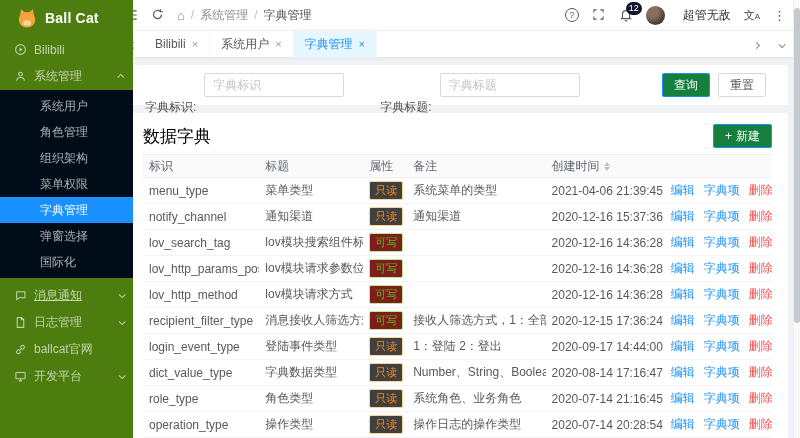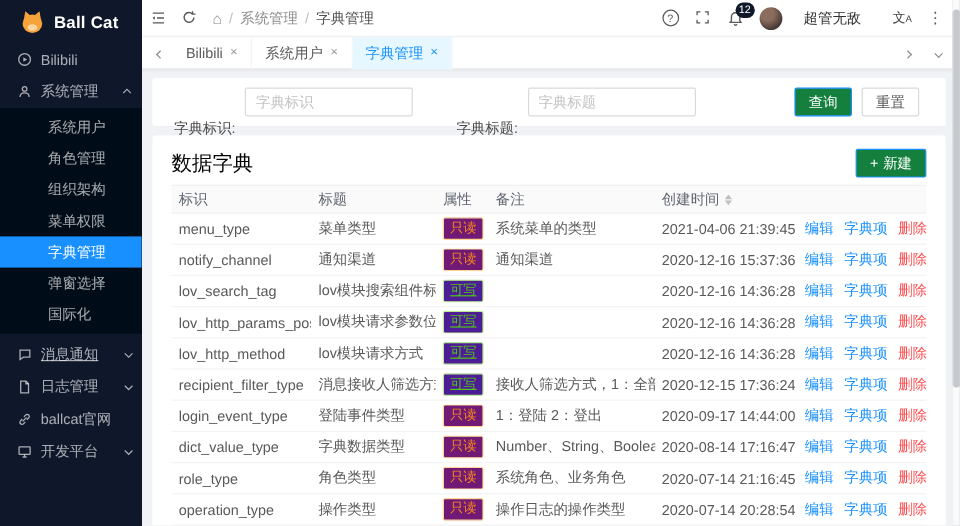--- a/index.html
+++ b/index.html
@@ -1,21 +1,21 @@
 <!DOCTYPE html>
 <html><head>
 <meta charset="utf-8">
 <style>
   * { margin:0; padding:0; box-sizing:border-box; }
   html,body { width:800px; height:438px; overflow:hidden; background:#f0f2f5;
     font-family:"Liberation Sans","DejaVu Sans",sans-serif; font-size:12px; color:#595959; }
   svg { display:block; }
 
   
-  .sidebar { position:fixed; left:0; top:0; width:118px; height:438px; background:#0f172a; z-index:5; }
+  .sidebar { position:fixed; left:0; top:0; width:133px; height:438px; background:#4d7c0f; z-index:5; }
   .logo { height:36px; display:flex; align-items:center; gap:7px; padding-left:16px; }
   .logo-text { color:#fff; font-weight:bold; font-size:14px; letter-spacing:.2px; }
   .side-item { height:27px; display:flex; align-items:center; gap:7px; padding:0 9px 0 14px;
     color:rgba(255,255,255,.65); cursor:pointer; font-size:12px; }
   .side-item .ic { width:13px; height:13px; flex:0 0 13px; color:rgba(255,255,255,.65); }
   .side-item .lbl { flex:1; white-space:nowrap; overflow:hidden; }
   .sub-wrap { background:#000c17; padding:3px 0; }
   .sub-item { height:26px; line-height:26px; padding-left:40px; color:rgba(255,255,255,.65);
     font-size:12px; cursor:pointer; white-space:nowrap; }
   .sub-item.active { background:#1890ff; color:#fff; }
@@ -36,21 +36,21 @@
   .topbar-right { margin-left:auto; display:flex; align-items:center; gap:13px; }
   .qmark { width:14px; height:14px; border:1.2px solid #595959; border-radius:50%;
     font-size:9px; line-height:12px; text-align:center; color:#595959; cursor:pointer; }
   .bell-wrap { position:relative; cursor:pointer; }
   .badge { position:absolute; top:-6px; left:7px; min-width:16px; height:13px; border-radius:7px;
     background:#0f172a; color:#fff; font-size:9px; line-height:13px; text-align:center; padding:0 3px; }
   .userblk { display:flex; align-items:center; gap:18px; cursor:pointer; }
   .avatar { width:19px; height:19px; border-radius:50%;
     background:radial-gradient(circle at 35% 30%, #8a6d5c 0 30%, #4a3b38 70%, #2c2320); }
   .uname { color:#303030; font-size:12px; }
-  .lang { font-size:11px; color:#444; cursor:pointer; line-height:1;margin-left:13px; }
+  .lang { font-size:11px; color:#444; cursor:pointer; line-height:1; }
   .lang .a { font-size:8px; }
   .more-dots { font-size:13px; color:#595959; cursor:pointer; }
 
   .tabbar { height:27px; background:#fff; border-top:1px solid #f0f0f0;
     box-shadow:0 1px 3px rgba(0,21,41,.07); display:flex; align-items:center; padding:0 8px; position:relative; z-index:2; }
   .tab-nav { padding:0 8px; color:#8c8c8c; cursor:pointer; }
   .tab { display:flex; align-items:center; gap:6px; padding:0 11px; height:27px; line-height:27px;
     color:#595959; cursor:pointer; border-right:1px solid #f5f5f5; }
   .tab .x { color:#999; font-size:11px; }
   .tab.active { background:#e6f7ff; color:#1890ff; }
@@ -86,22 +86,22 @@
   .c-code { width:18.5%; } .c-title { width:16.5%; } .c-attr { width:7%; }
   .c-remark { width:22%; } .c-created { width:20%; } .c-actions { width:16%; }
   .th.c-actions { text-align:center; }
   .td.c-actions { display:flex; justify-content:center; gap:9px; overflow:visible; }
   .sorter { display:inline-flex; flex-direction:column; gap:1px; margin-left:4px; vertical-align:middle; cursor:pointer; }
   .car-up { width:0; height:0; border-left:3px solid transparent; border-right:3px solid transparent;
     border-bottom:4px solid #bfbfbf; }
   .car-dn { width:0; height:0; border-left:3px solid transparent; border-right:3px solid transparent;
     border-top:4px solid #bfbfbf; }
   .tag { display:inline-block; font-size:11px; line-height:17px; padding:0 5px; border-radius:2px; border:1px solid; }
-  .tag-readonly { color:#fa8c16; background:#701a75; border-color:#ffd591; }
-  .tag-writable { color:#52c41a; background:#4c1d95; border-color:#b7eb8f;text-decoration:underline; }
+  .tag-readonly { color:#fa8c16; background:#404040; border-color:#ffd591; }
+  .tag-writable { color:#52c41a; background:#7f1d1d; border-color:#b7eb8f; }
   .lnk { color:#1890ff; cursor:pointer; text-decoration:none; }
   .lnk.danger { color:#ff4d4f; }
 
   
   .scrollbar { position:fixed; right:0; top:0; width:7px; height:438px; background:#fafafa;
     border-left:1px solid #ededed; z-index:10; }
   .scroll-thumb { position:absolute; right:0.5px; top:8px; width:6px; height:315px; background:#c5c9ce; border-radius:3px; }
 </style>
 </head>
 <body>

